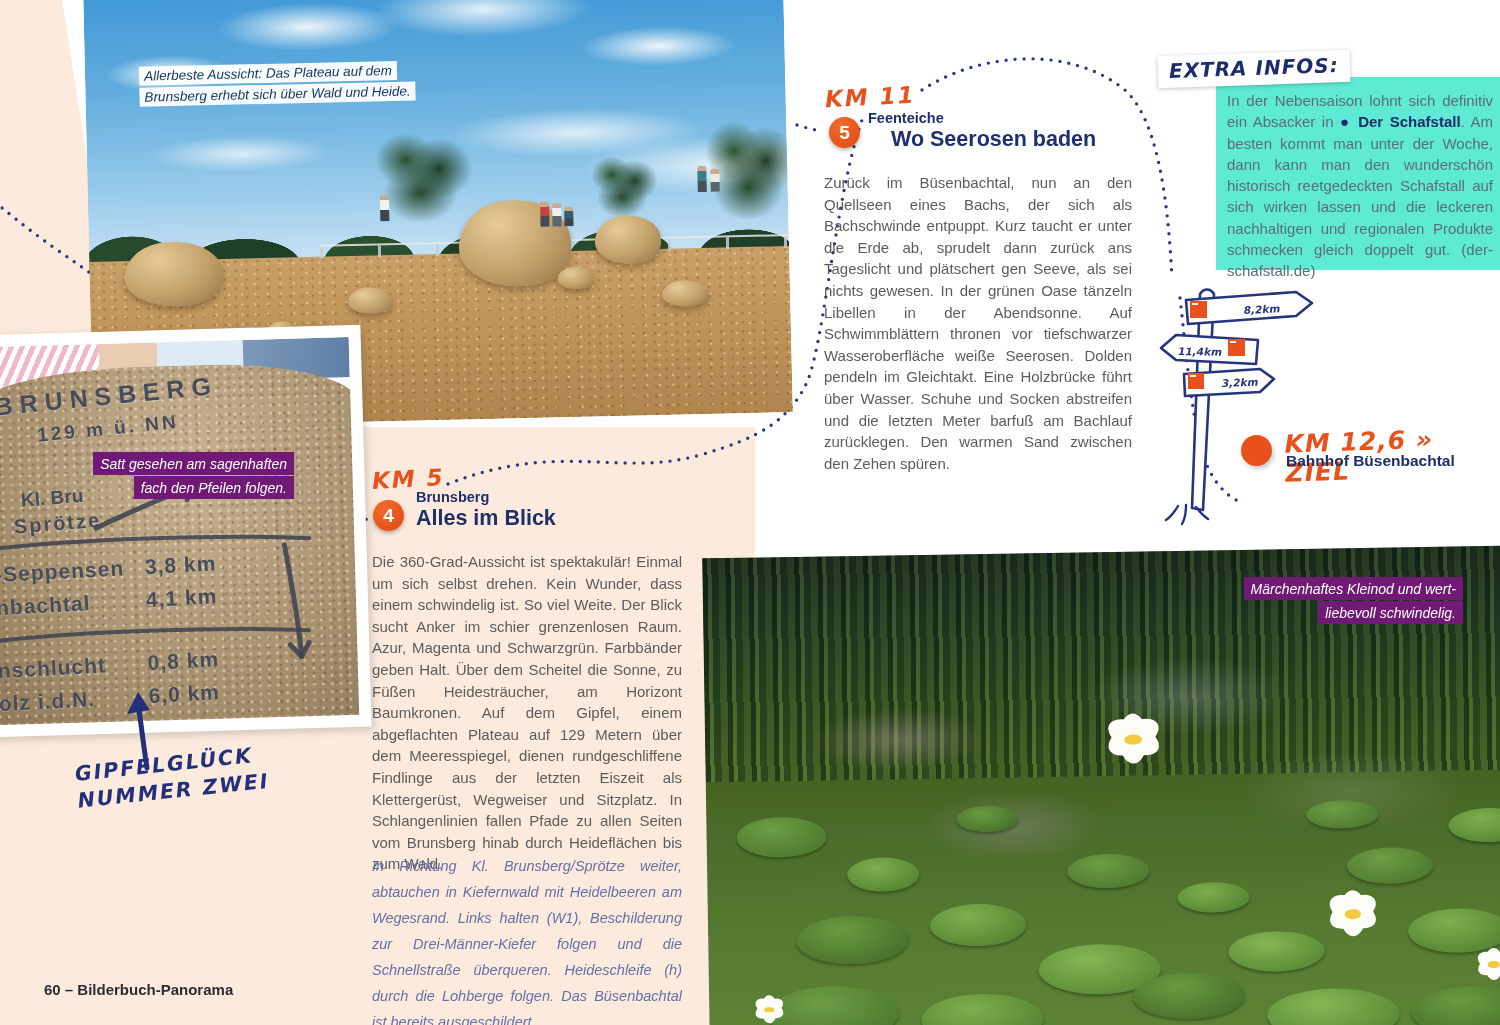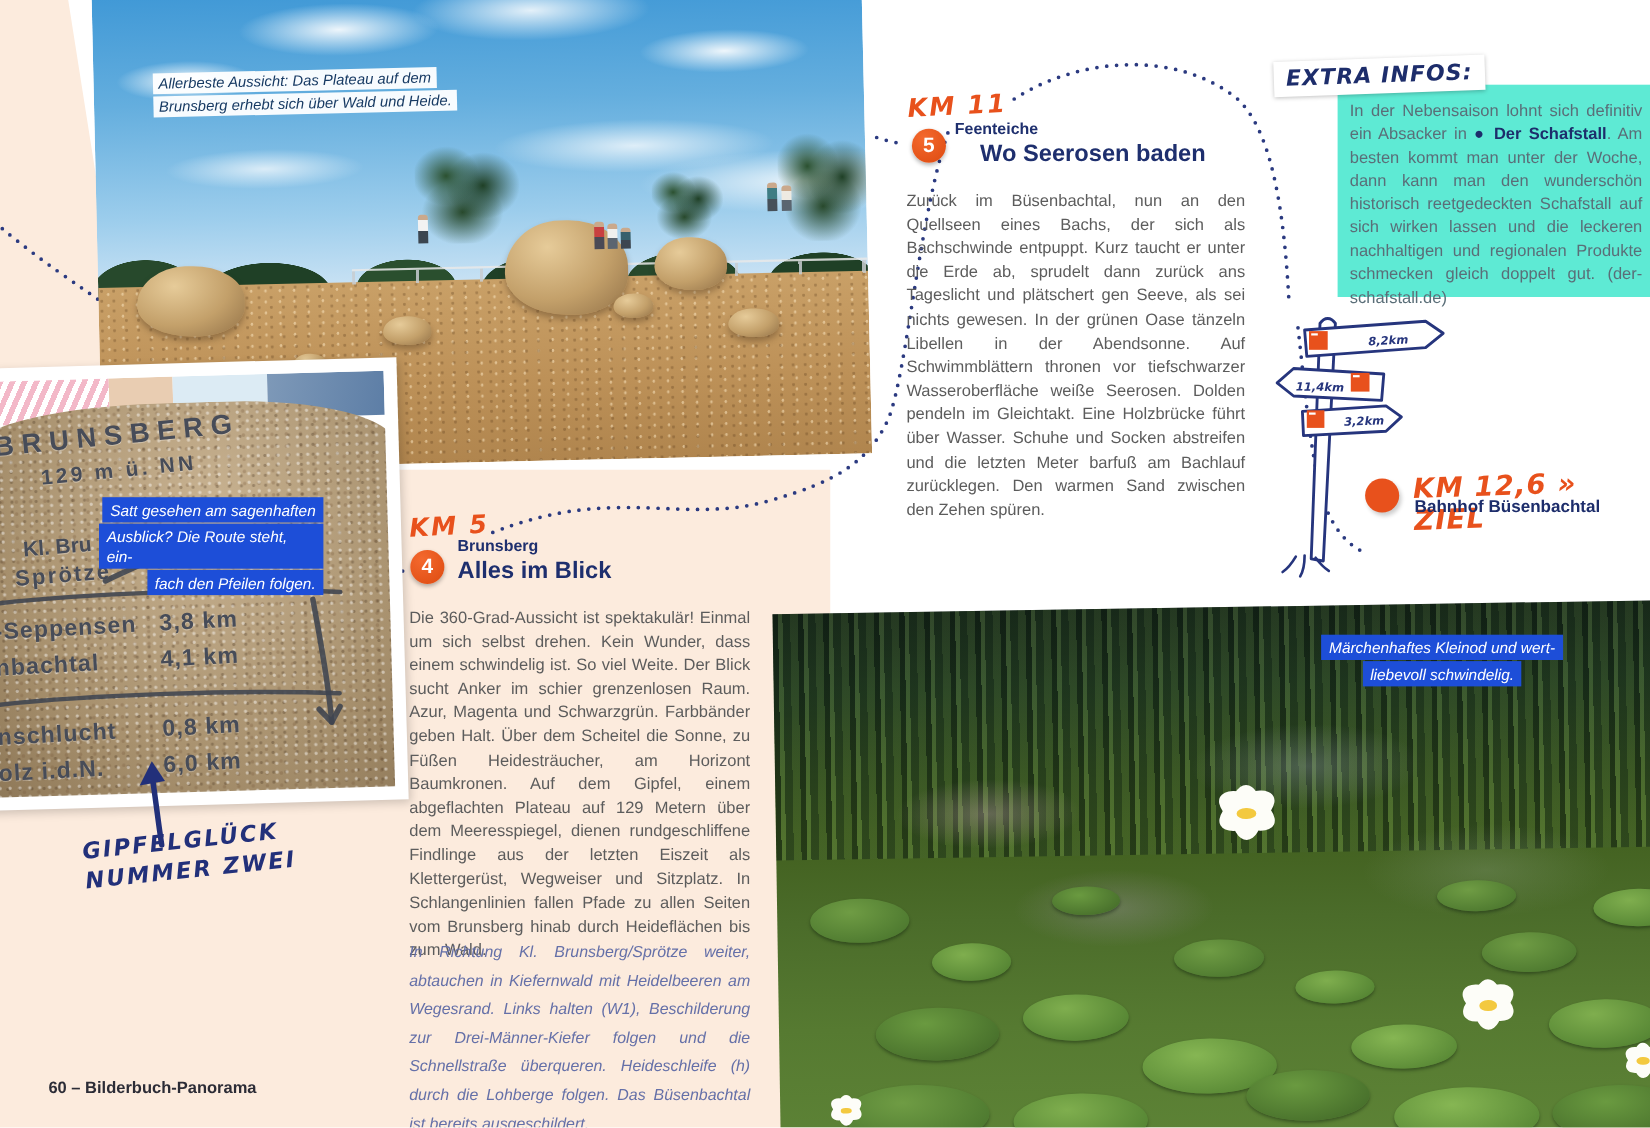--- a/index.html
+++ b/index.html
@@ -80,21 +80,21 @@
       radial-gradient(ellipse 160px 60px at 80% 50%,rgba(140,160,130,.3),rgba(0,0,0,0) 70%);}
   .pad{position:absolute;border-radius:50%;box-shadow:0 2px 3px rgba(10,25,10,.4);}
   .flower{position:absolute;}
   .flower i{position:absolute;left:12%;top:18%;width:76%;height:58%;background:#fdfdf8;border-radius:50%;}
   .flower i.r1{transform:rotate(28deg);} .flower i.r2{transform:rotate(-28deg);}
   .flower i.r3{left:30%;width:40%;top:0;height:100%;}
   .flower b{position:absolute;left:38%;top:42%;width:24%;height:20%;border-radius:50%;background:#f3c93f;}
   
   .darkcap{display:flex;flex-direction:column;align-items:flex-end;z-index:5;font-style:italic;
            font-size:14px;line-height:18px;color:#fff;}
-  .darkcap span{background:#1d4ed8;padding:2.5px 7px;display:table;margin-bottom:1px;}
+  .darkcap span{background:#701a75;padding:2.5px 7px;display:table;margin-bottom:1px;}
   
   .kmlabel{color:#e8511c;font-size:23px;letter-spacing:2px;transform:rotate(-3deg);z-index:4;}
   .hand{font-family:"DejaVu Sans",sans-serif;font-weight:bold;font-style:italic;}
   .numcirc{position:absolute;width:31px;height:31px;border-radius:50%;z-index:4;
     background:radial-gradient(circle at 35% 28%,#f4692e,#dd4a10);box-shadow:0 2px 4px rgba(0,0,0,.3);
     color:#fff;font-weight:bold;font-size:19px;display:flex;align-items:center;justify-content:center;}
   .kicker{color:#1e2f6e;font-weight:bold;font-size:14.5px;z-index:4;}
   .title{color:#1e2f6e;font-weight:bold;font-size:21.5px;z-index:4;}
   .body{color:#5c5c5c;font-size:15px;line-height:21.6px;text-align:justify;z-index:4;}
   .note{color:#6570a8;font-style:italic;font-size:14.5px;line-height:26px;text-align:justify;z-index:4;}
@@ -197,21 +197,20 @@
         <div class="srow" style="top:317px;">
           <span>olz i.d.N.</span>
           <span class="sdist">6,0 km</span>
         </div>
       </div>
     </div>
   </div>
 
   <div class="abs darkcap" style="left:90px;top:452px;width:204px;">
     <span>Satt gesehen am sagenhaften</span>
-    <span>Ausblick? Die Route steht, ein-</span>
     <span>fach den Pfeilen folgen.</span>
   </div>
 
   <div class="photo" id="photo-lily">
     <div id="lily-reflect"></div>
     <div id="lily-patches"></div>
     <div class="pad" style="left:30px;top:260px;width:90px;height:40px;background:radial-gradient(ellipse at 40% 30%,#6f9c44,#45702a);"></div>
     <div class="pad" style="left:140px;top:302px;width:72px;height:34px;background:radial-gradient(ellipse at 40% 30%,#7fae4e,#4a7a2c);"></div>
     <div class="pad" style="left:88px;top:360px;width:112px;height:48px;background:radial-gradient(ellipse at 40% 30%,#6a9a40,#3f6526);"></div>
     <div class="pad" style="left:222px;top:350px;width:96px;height:42px;background:radial-gradient(ellipse at 40% 30%,#7fae4e,#4a7a2c);"></div>
@@ -248,21 +247,21 @@
         <b></b>
     </div>
     <div class="flower" style="left:40px;top:438px;width:40px;height:28px;">
       <i class="r1"></i>
         <i class="r2"></i>
         <i class="r3"></i>
         <b></b>
     </div>
   </div>
 
-  <div class="abs darkcap" style="right:51px;top:577px;width:276px;align-items:center;">
+  <div class="abs darkcap" style="right:37px;top:577px;width:276px;">
     <span>Märchenhaftes Kleinod und wert-</span>
     <span>liebevoll schwindelig.</span>
   </div>
 
   <div class="abs kmlabel hand" style="left:372px;top:466px;">KM 5</div>
   <div class="numcirc" style="left:373px;top:500px;">
     <span>4</span>
   </div>
   <div class="abs kicker" style="left:416px;top:489px;">Brunsberg</div>
   <div class="abs title" style="left:416px;top:506px;">Alles im Blick</div>

